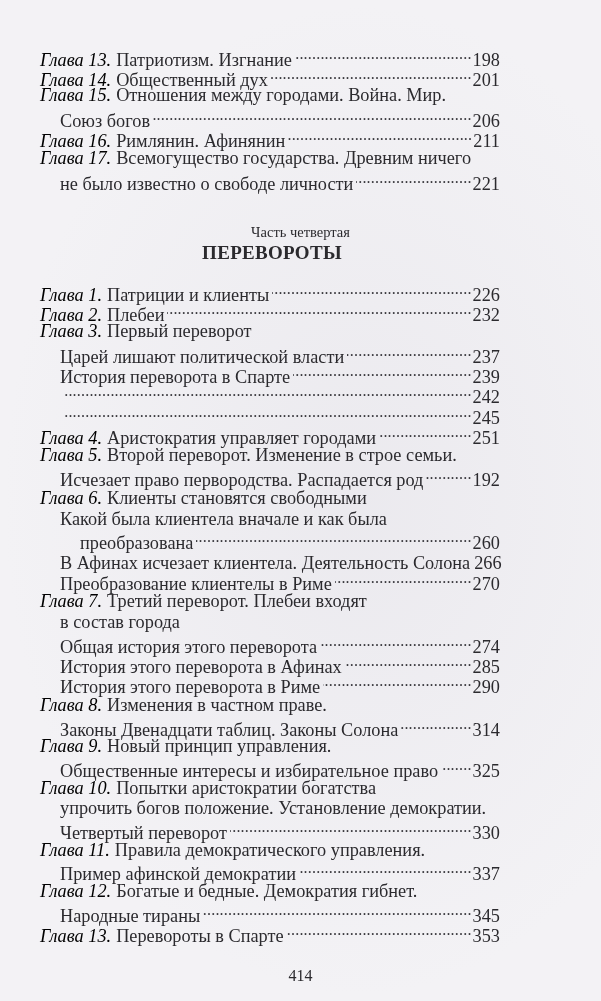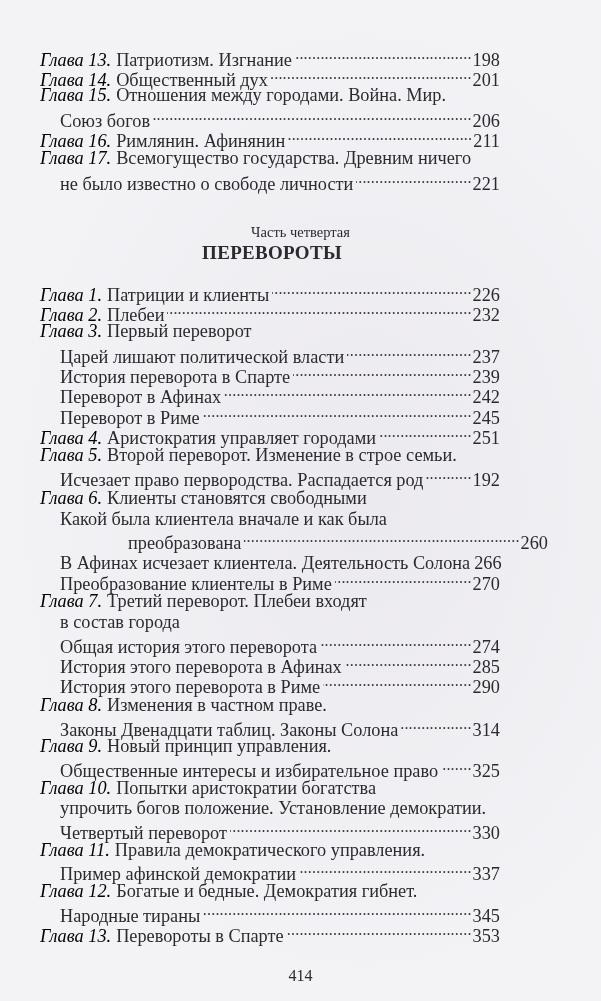--- a/index.html
+++ b/index.html
@@ -15,21 +15,21 @@
     position: absolute; left: 0; top: 0; width: 601px; height: 1001px;
     background: radial-gradient(ellipse at 60% 50%, rgba(220,218,226,0.35), rgba(243,242,245,0) 70%);
   }
   .toc { position: absolute; left: 40px; top: 0; width: 460px; }
   .line {
     position: absolute; left: 0; width: 460px; height: 20px;
     font-size: 18.3px; line-height: 20px; white-space: nowrap;
     display: flex; align-items: baseline;
   }
   .line.i1 { left: 20px; width: 440px; }
-  .line.i2 { left: 40px; width: 420px; margin-left: 48px; }
+  .line.i2 { left: 40px; width: 420px; }
   .ch { font-style: italic; color: #000000; margin-right: 5px; }
   .title { flex: 0 0 auto; }
   .dots {
     flex: 1 1 auto; overflow: hidden; margin: 0 1px 0 3px;
     position: relative; height: 20px;
   }
   .dots::before {
     content: "..........................................................................................................................................................................";
     position: absolute; right: 0; bottom: 4px; letter-spacing: 0.2px;
     font-size: 16px; line-height: 1; color: #3a393e;
@@ -118,26 +118,24 @@
       <span class="title">Царей лишают политической власти</span>
       <span class="dots"></span>
       <span class="pg">237</span>
     </div>
     <div class="line i1" style="top:363px">
       <span class="title">История переворота в Спарте</span>
       <span class="dots"></span>
       <span class="pg">239</span>
     </div>
     <div class="line i1" style="top:383px">
-      <span class="title">Переворот в Афинах</span>
       <span class="dots"></span>
       <span class="pg">242</span>
     </div>
     <div class="line i1" style="top:404px">
-      <span class="title">Переворот в Риме</span>
       <span class="dots"></span>
       <span class="pg">245</span>
     </div>
 
     <div class="line" style="top:424px">
       <span class="ch"><span>Глава</span> <span>4.</span></span>
       <span class="title">Аристократия управляет городами</span>
       <span class="dots"></span>
       <span class="pg">251</span>
     </div>

